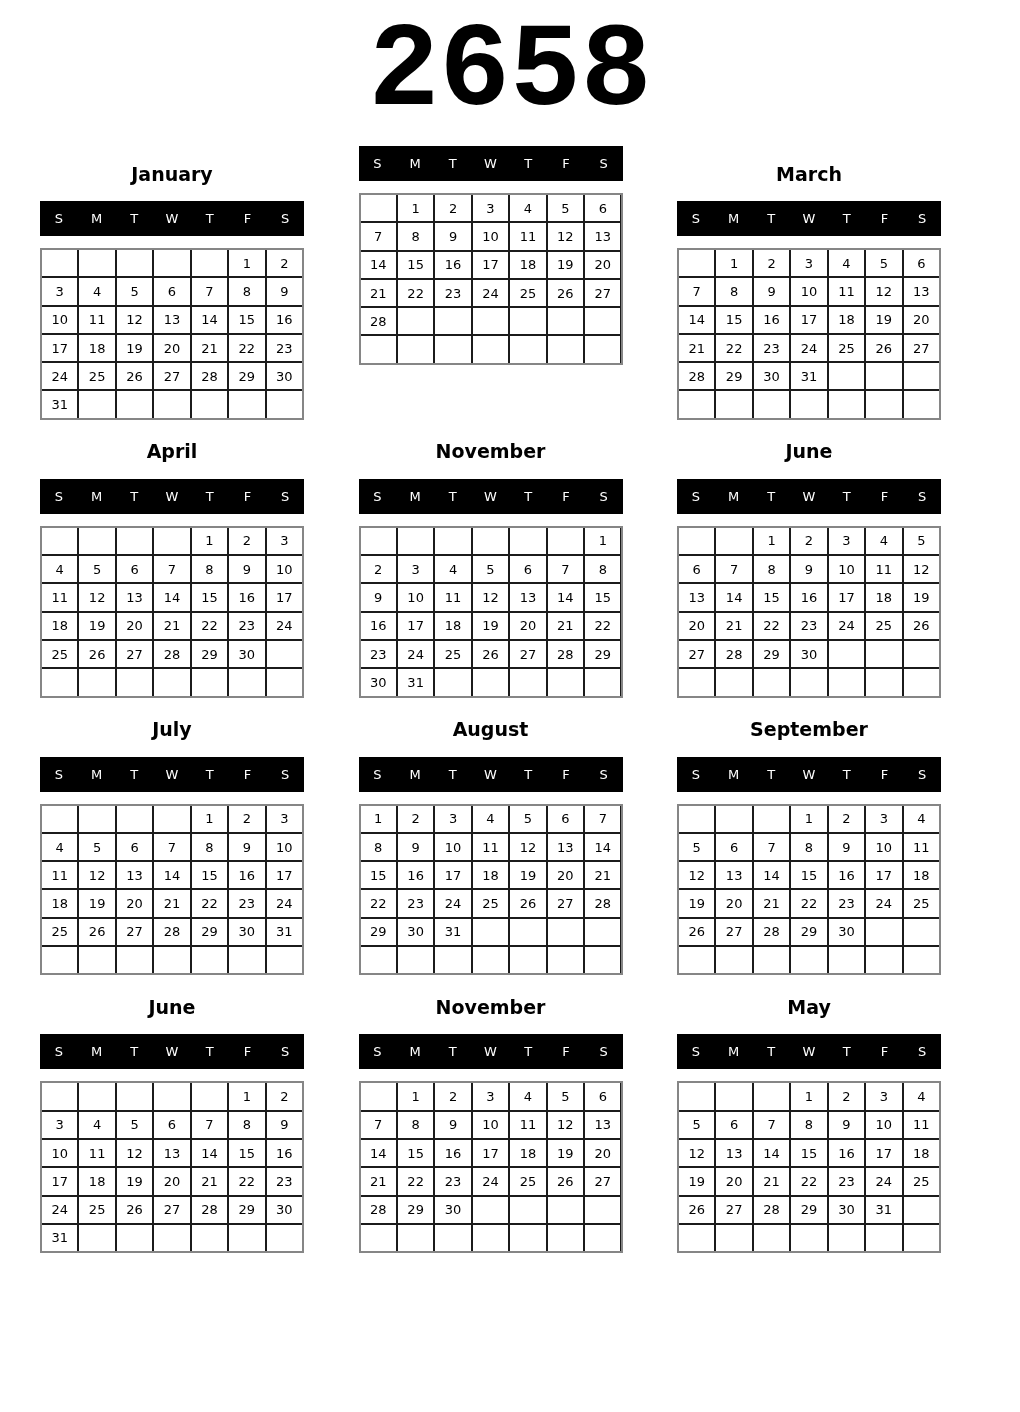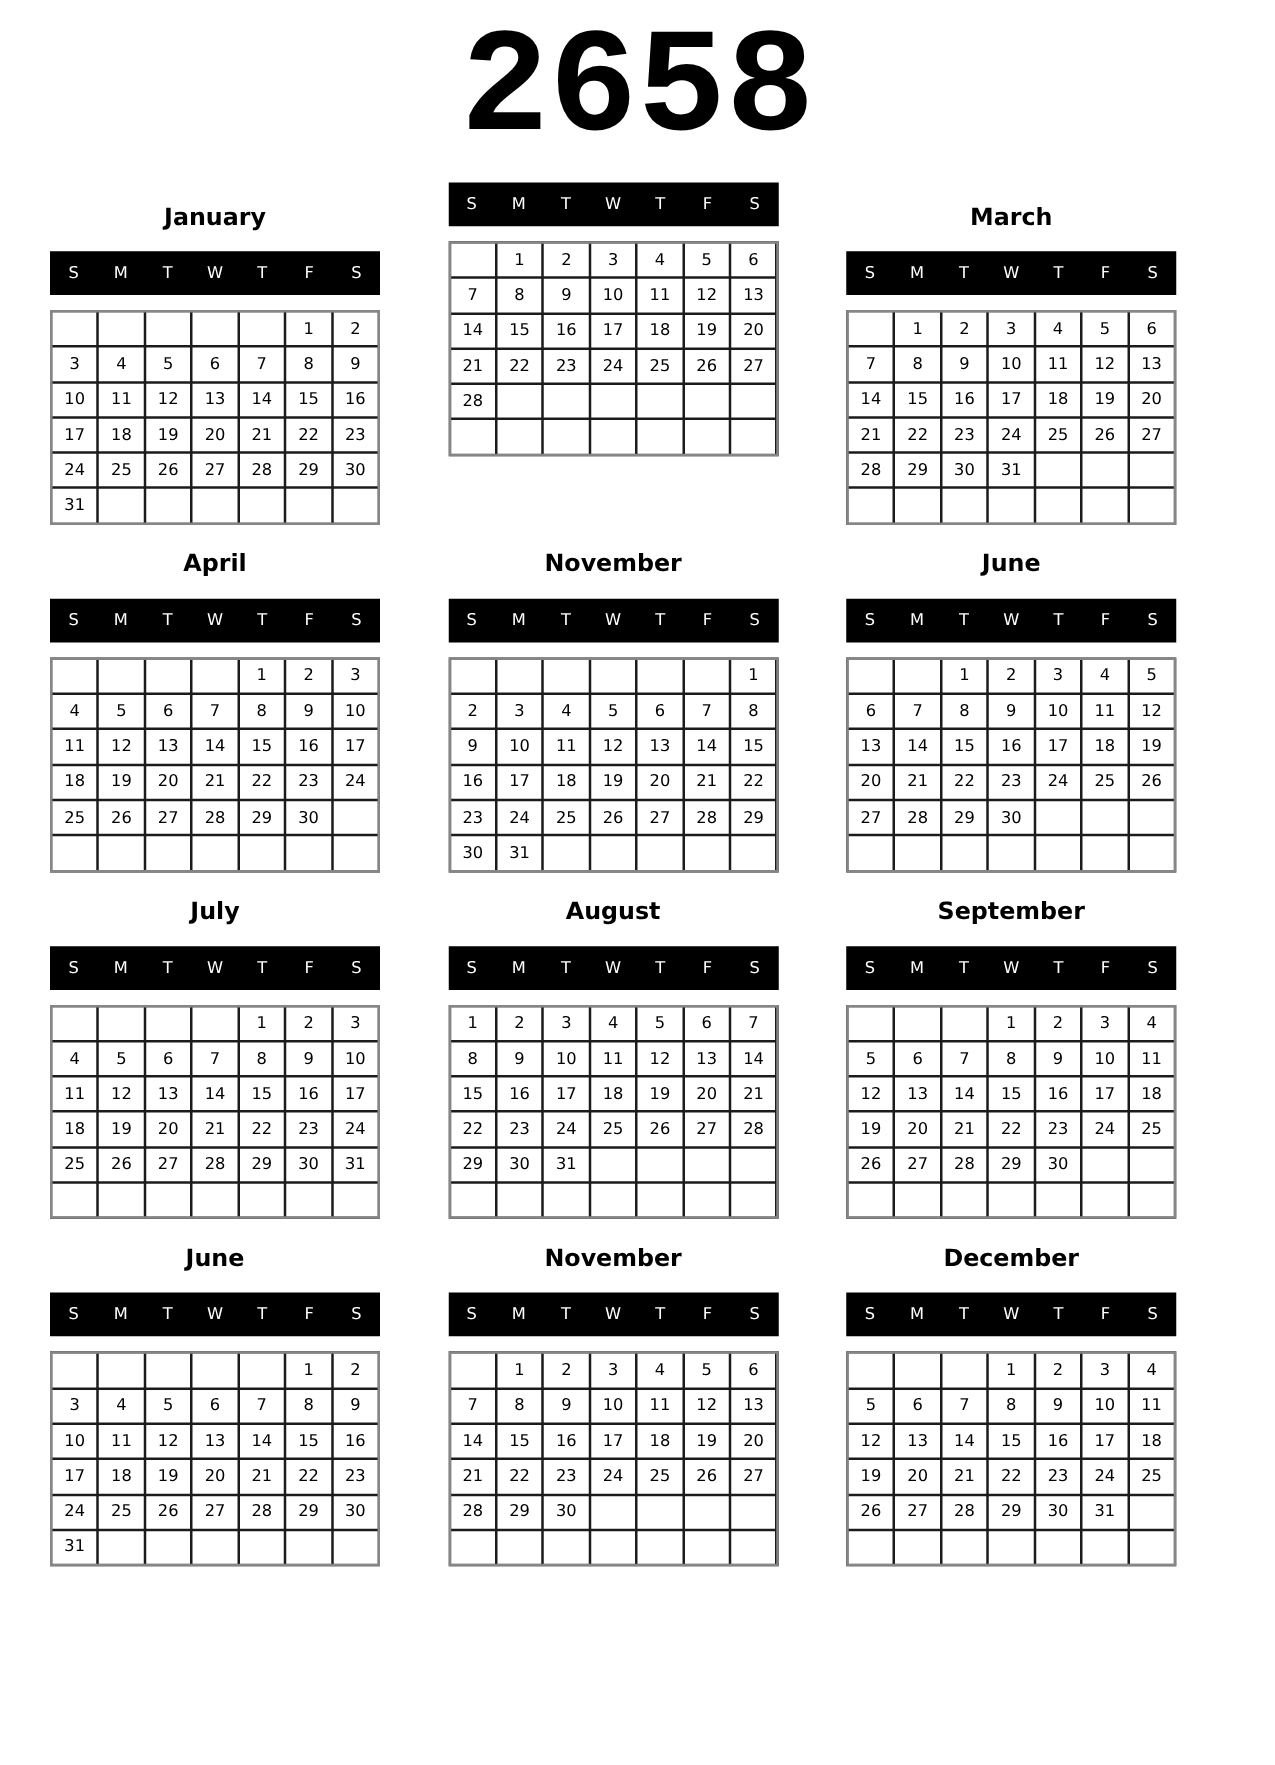--- a/index.html
+++ b/index.html
@@ -697,21 +697,21 @@
           <div class="day"></div>
           <div class="day"></div>
           <div class="day"></div>
           <div class="day"></div>
           <div class="day"></div>
           <div class="day"></div>
         </div>
   </div>
 
   <div class="month">
-    <div class="month-name">December</div>
+    <div class="month-name">May</div>
     <div class="weekday-header">
           <div class="wd">S</div>
           <div class="wd">M</div>
           <div class="wd">T</div>
           <div class="wd">W</div>
           <div class="wd">T</div>
           <div class="wd">F</div>
           <div class="wd">S</div>
         </div>
     <div class="day-grid">

